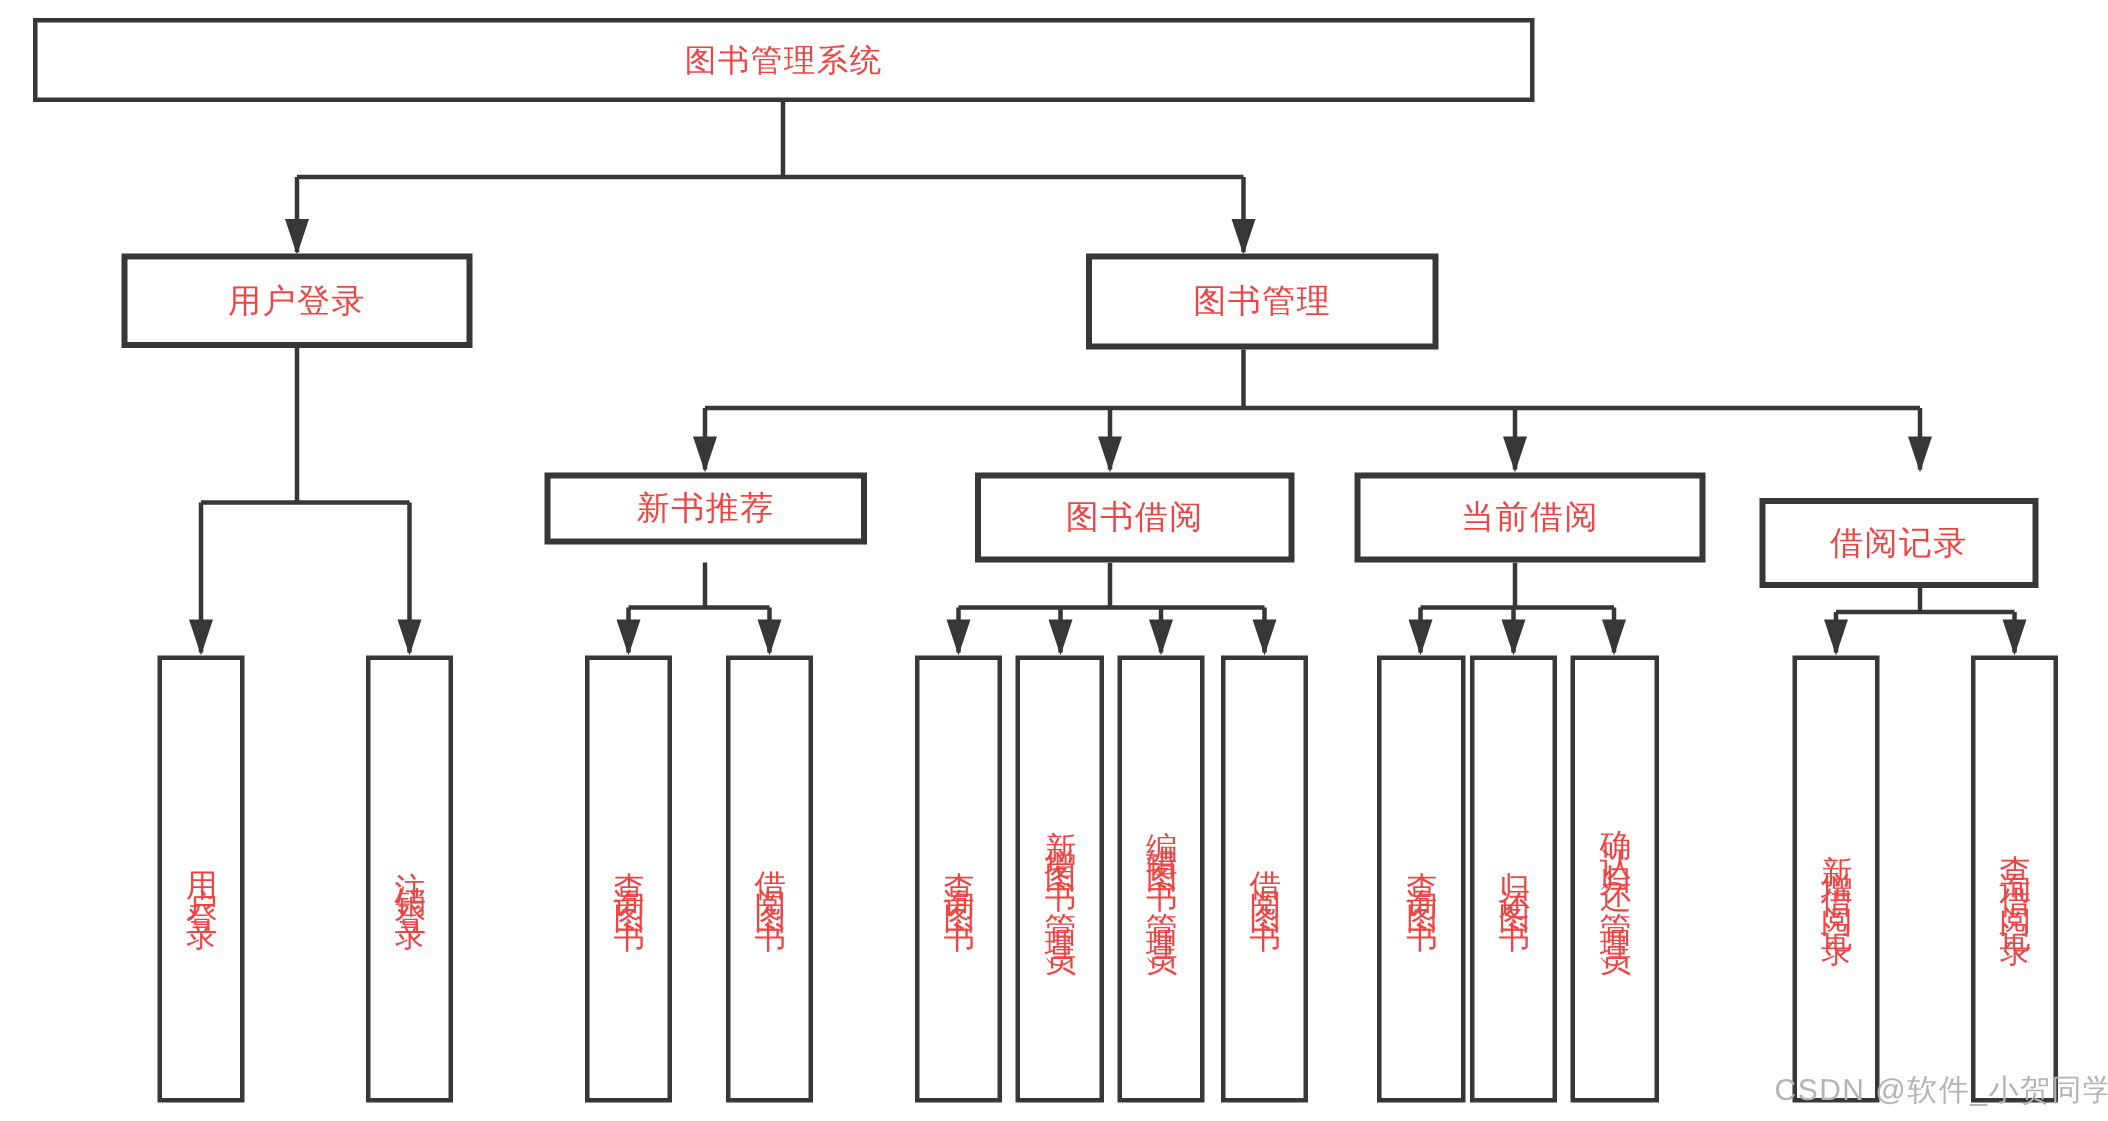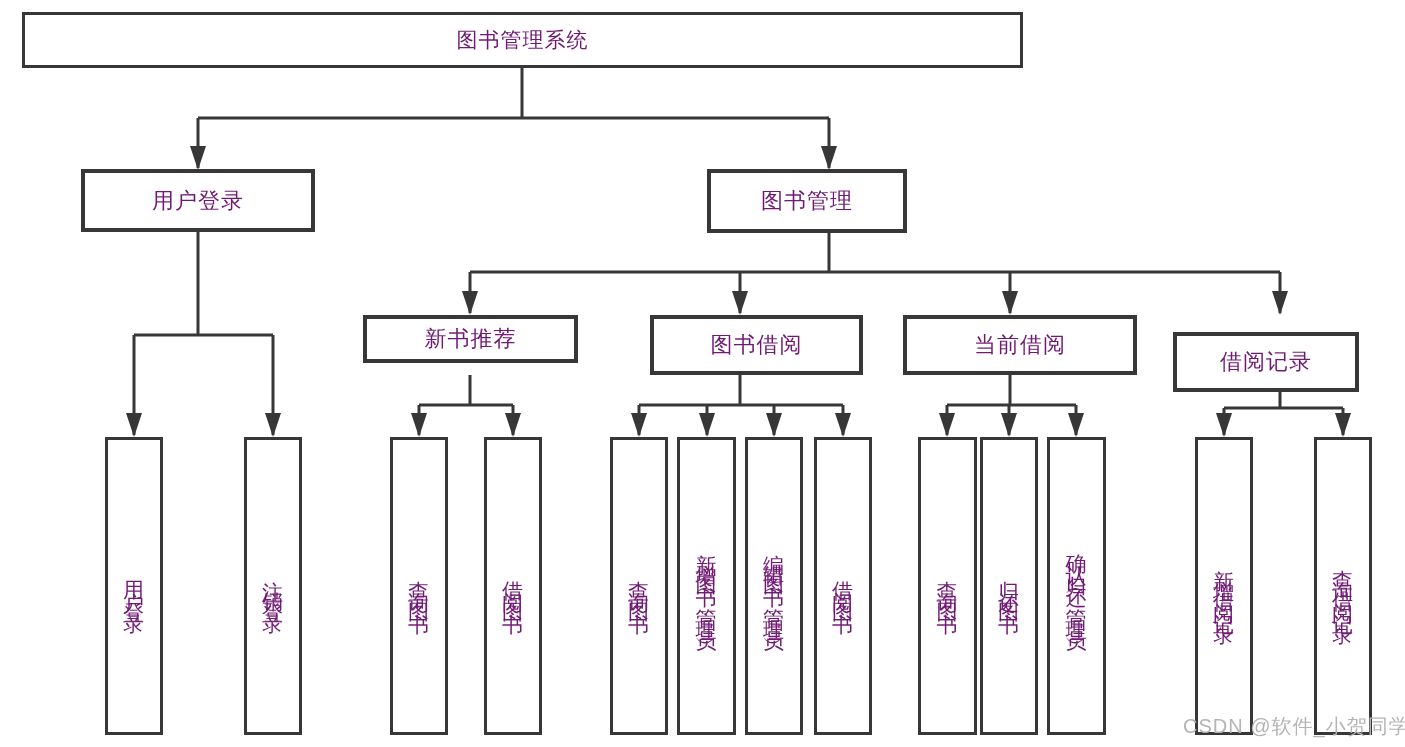--- a/index.html
+++ b/index.html
@@ -22,21 +22,21 @@
     position: absolute;
     box-sizing: border-box;
     background: #ffffff;
     border: 3px solid #373737;
     display: flex;
     align-items: center;
     justify-content: center;
     z-index: 1;
     font-size: 21px;
     letter-spacing: 1px;
-    color: #701a75;
+    color: #ef4444;
   }
   .node.root { border-width: 3px; font-size: 21px; }
   .node.branch { border-width: 4px; font-size: 22px; }
   .node.leaf { border-width: 3px; }
   .vtext {
     writing-mode: vertical-lr;
     text-orientation: mixed;
     letter-spacing: 11px;
     font-size: 21px;
     line-height: 1.0;
@@ -98,21 +98,21 @@
     </g>
   </svg>
 
   <div class="node root" style="left:22px; top:12px; width:1001px; height:56px">
     <span>图书管理系统</span>
   </div>
 
   <div class="node branch" style="left:81px; top:169px; width:234px; height:63px">
     <span>用户登录</span>
   </div>
-  <div class="node branch" style="left:707px; top:169px; width:200px; height:64px">
+  <div class="node branch" style="left:724px; top:169px; width:235px; height:64px">
     <span>图书管理</span>
   </div>
 
   <div class="node branch" style="left:363px; top:315px; width:215px; height:48px">
     <span>新书推荐</span>
   </div>
   <div class="node branch" style="left:650px; top:315px; width:213px; height:60px">
     <span>图书借阅</span>
   </div>
   <div class="node branch" style="left:903px; top:315px; width:234px; height:60px">

